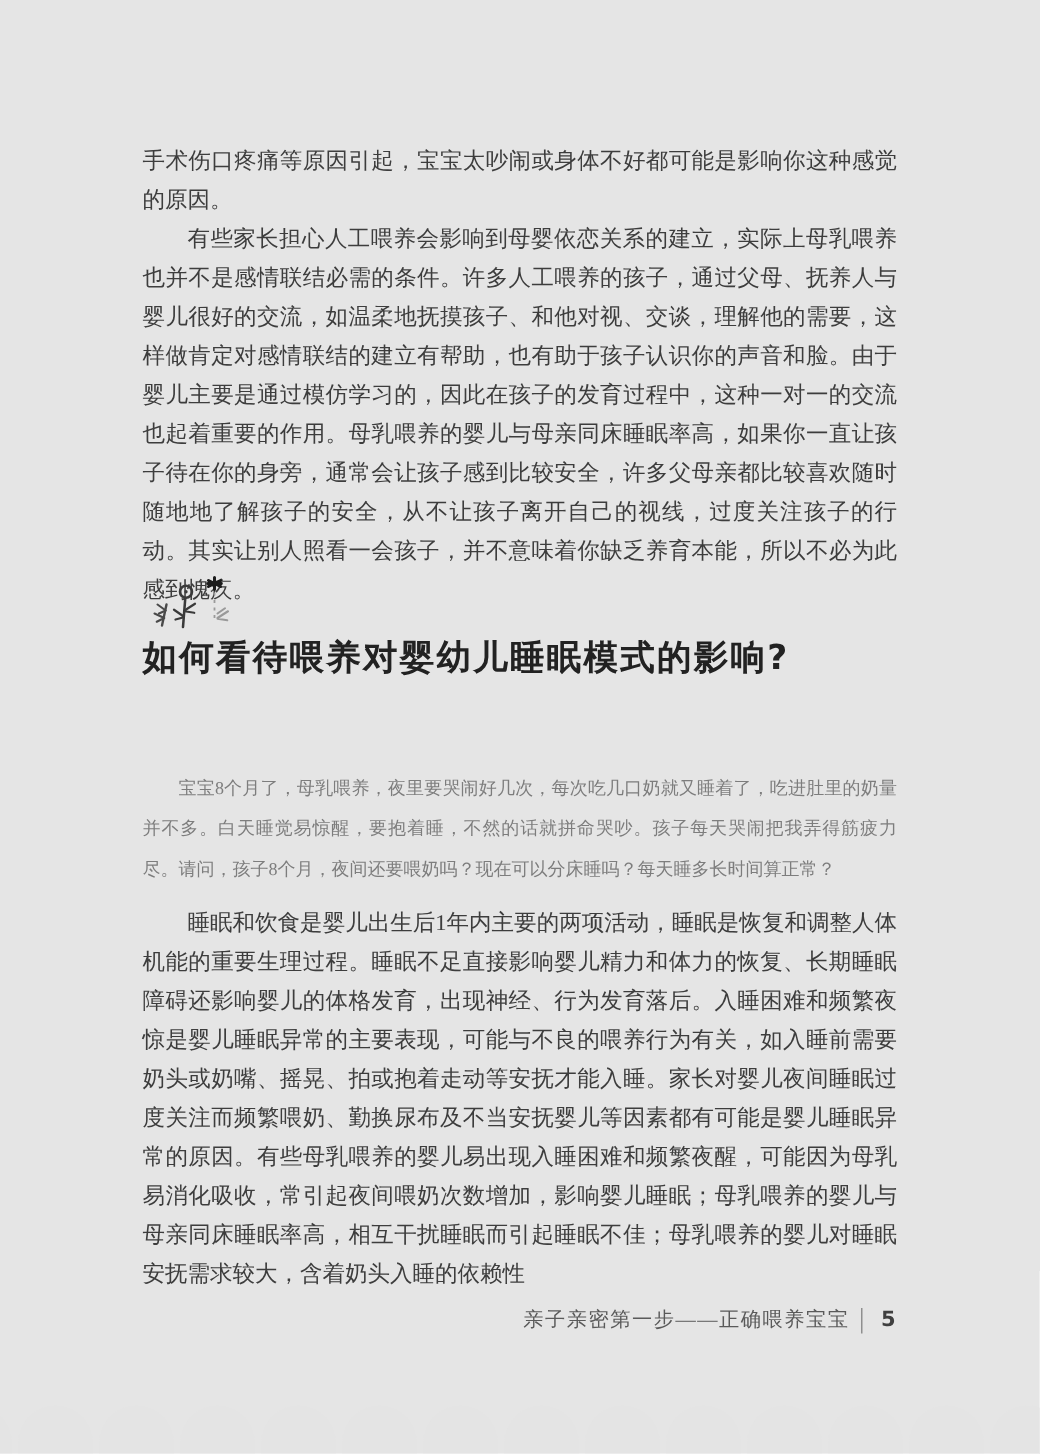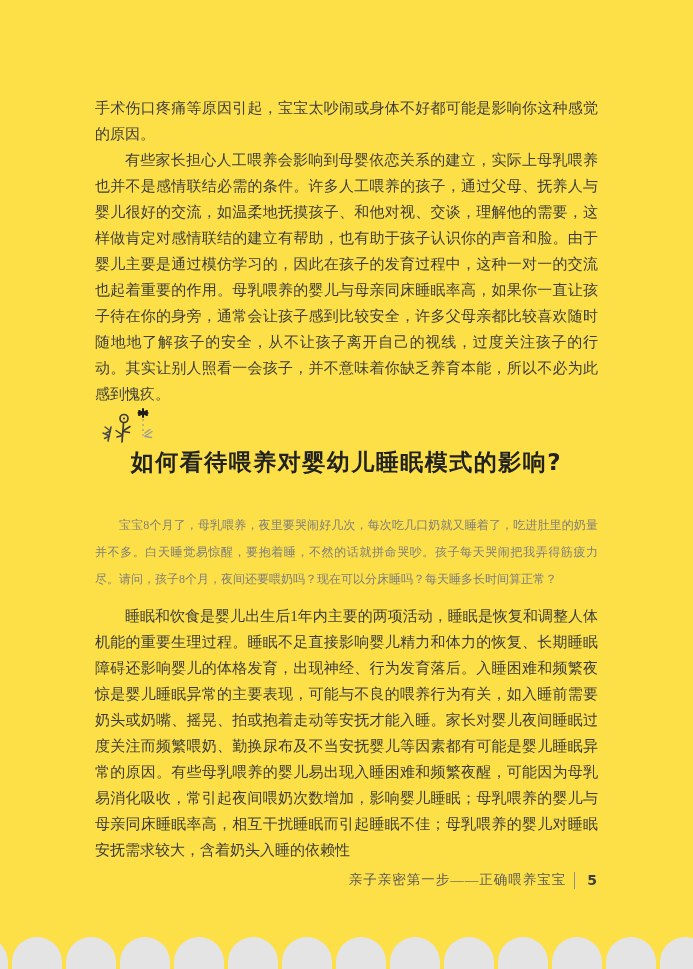--- a/index.html
+++ b/index.html
@@ -3,37 +3,37 @@
 <meta charset="utf-8">
 <style>
   html, body { margin: 0; padding: 0; }
   body {
     width: 693px; height: 969px;
     background: #ffffff;
     position: relative;
     overflow: hidden;
     font-family: "Liberation Serif", "DejaVu Serif", serif;
   }
-  .page { position: absolute; inset: 0; background: #fde047; }
+  .page { position: absolute; inset: 0; background: #e5e5e5; }
 
   .text-block {
     position: absolute;
     left: 95px;
     width: 503px;
     font-size: 15px;
     line-height: 26px;
     color: #3d3d3d;
     text-align: justify;
   }
   .text-block p { margin: 0; text-indent: 2em; }
   .text-block p.no-indent { text-indent: 0; }
 
   #block-intro { top: 95px; }
 
-  .section-heading { position: absolute; left: 95px; top: 406px; width: 503px; text-align: center; }
+  .section-heading { position: absolute; left: 95px; top: 382px; width: 503px; }
   .flower-icon { display: block; margin-left: 4px; }
   .section-title {
     font-family: "DejaVu Sans", sans-serif;
     font-size: 23px;
     font-weight: 600;
     color: #222222;
     letter-spacing: 1.5px;
     margin-top: 3px;
     white-space: nowrap;
   }

